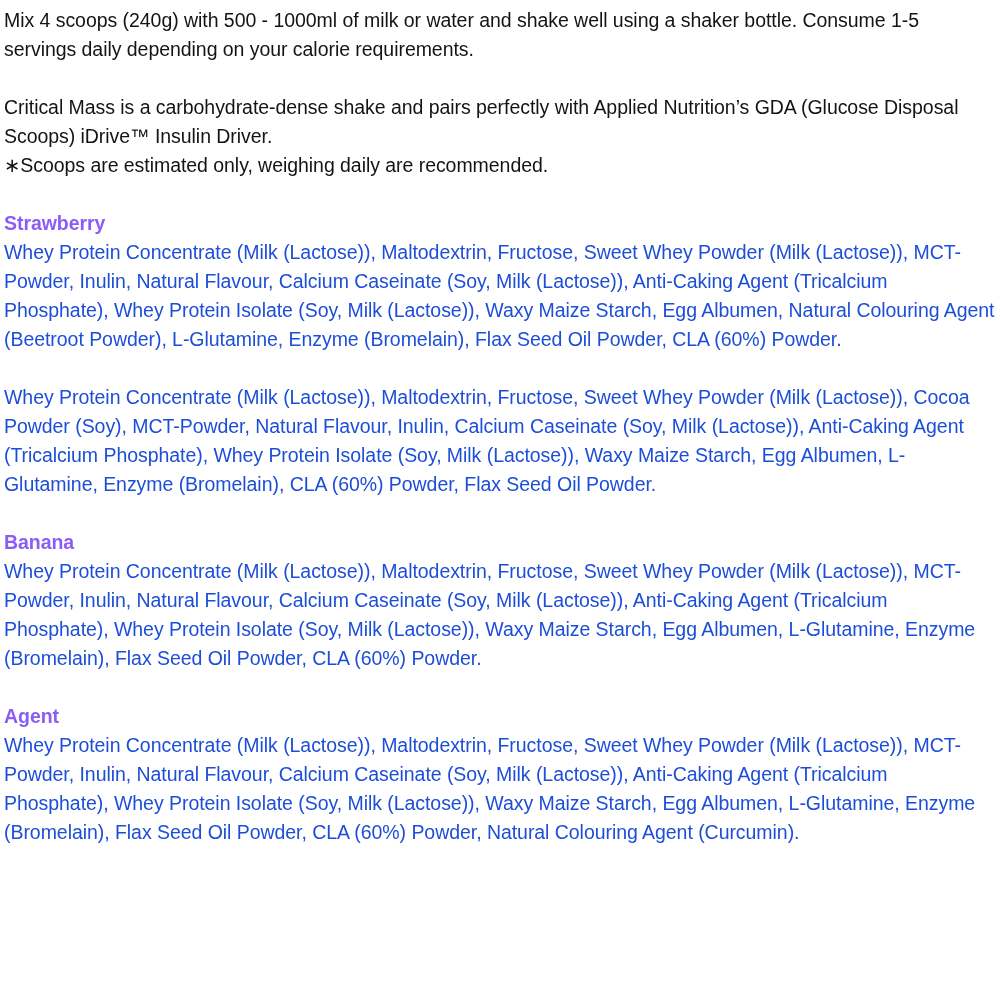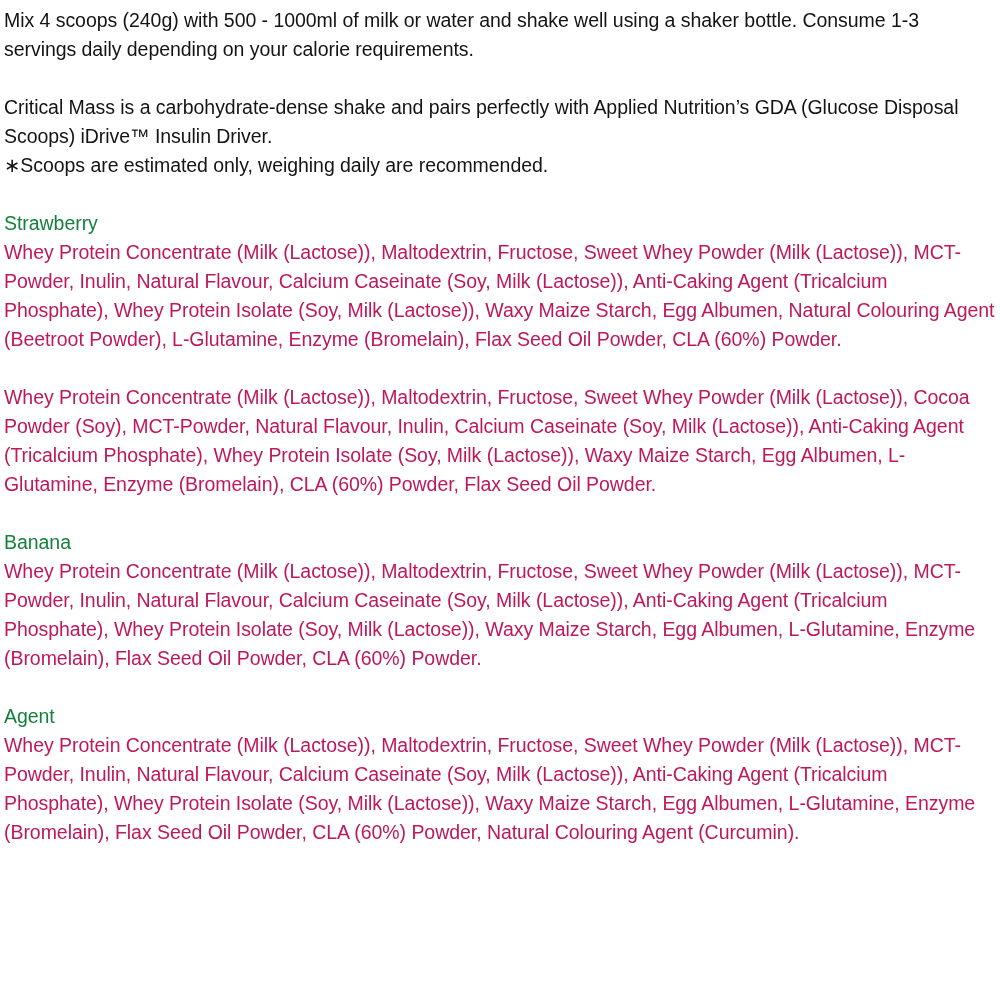--- a/index.html
+++ b/index.html
@@ -25,38 +25,39 @@
     line-height: 29px;
     letter-spacing: -0.05px;
     color: #141414;
   }
   .gap {
     height: 29px;
   }
   .flavour-name {
     font-size: 19.5px;
     line-height: 29px;
-    color: #15803d;
+    color: #8b5cf6;
+    font-weight: bold;
   }
   .ingredients {
     font-size: 19.5px;
     line-height: 29px;
-    color: #be185d;
+    color: #1d4ed8;
   }
   .note {
     font-size: 19.5px;
     line-height: 29px;
   }
 </style>
 </head>
 <body>
 
 <div class="page">
 
-  <p class="note">Mix 4 scoops (240g) with 500 - 1000ml of milk or water and shake well using a shaker bottle. Consume 1-3 servings daily depending on your calorie requirements.</p>
+  <p class="note">Mix 4 scoops (240g) with 500 - 1000ml of milk or water and shake well using a shaker bottle. Consume 1-5 servings daily depending on your calorie requirements.</p>
 
   <div class="gap"></div>
 
   <p class="note">Critical Mass is a carbohydrate-dense shake and pairs perfectly with Applied Nutrition’s GDA (Glucose Disposal Scoops) iDrive™ Insulin Driver.</p>
   <p class="note">∗Scoops are estimated only, weighing daily are recommended.</p>
 
   <div class="gap"></div>
 
   <p class="flavour-name">Strawberry</p>
   <p class="ingredients">Whey Protein Concentrate (Milk (Lactose)), Maltodextrin, Fructose, Sweet Whey Powder (Milk (Lactose)), MCT-Powder, Inulin, Natural Flavour, Calcium Caseinate (Soy, Milk (Lactose)), Anti-Caking Agent (Tricalcium Phosphate), Whey Protein Isolate (Soy, Milk (Lactose)), Waxy Maize Starch, Egg Albumen, Natural Colouring Agent (Beetroot Powder), L-Glutamine, Enzyme (Bromelain), Flax Seed Oil Powder, CLA (60%) Powder.</p>

